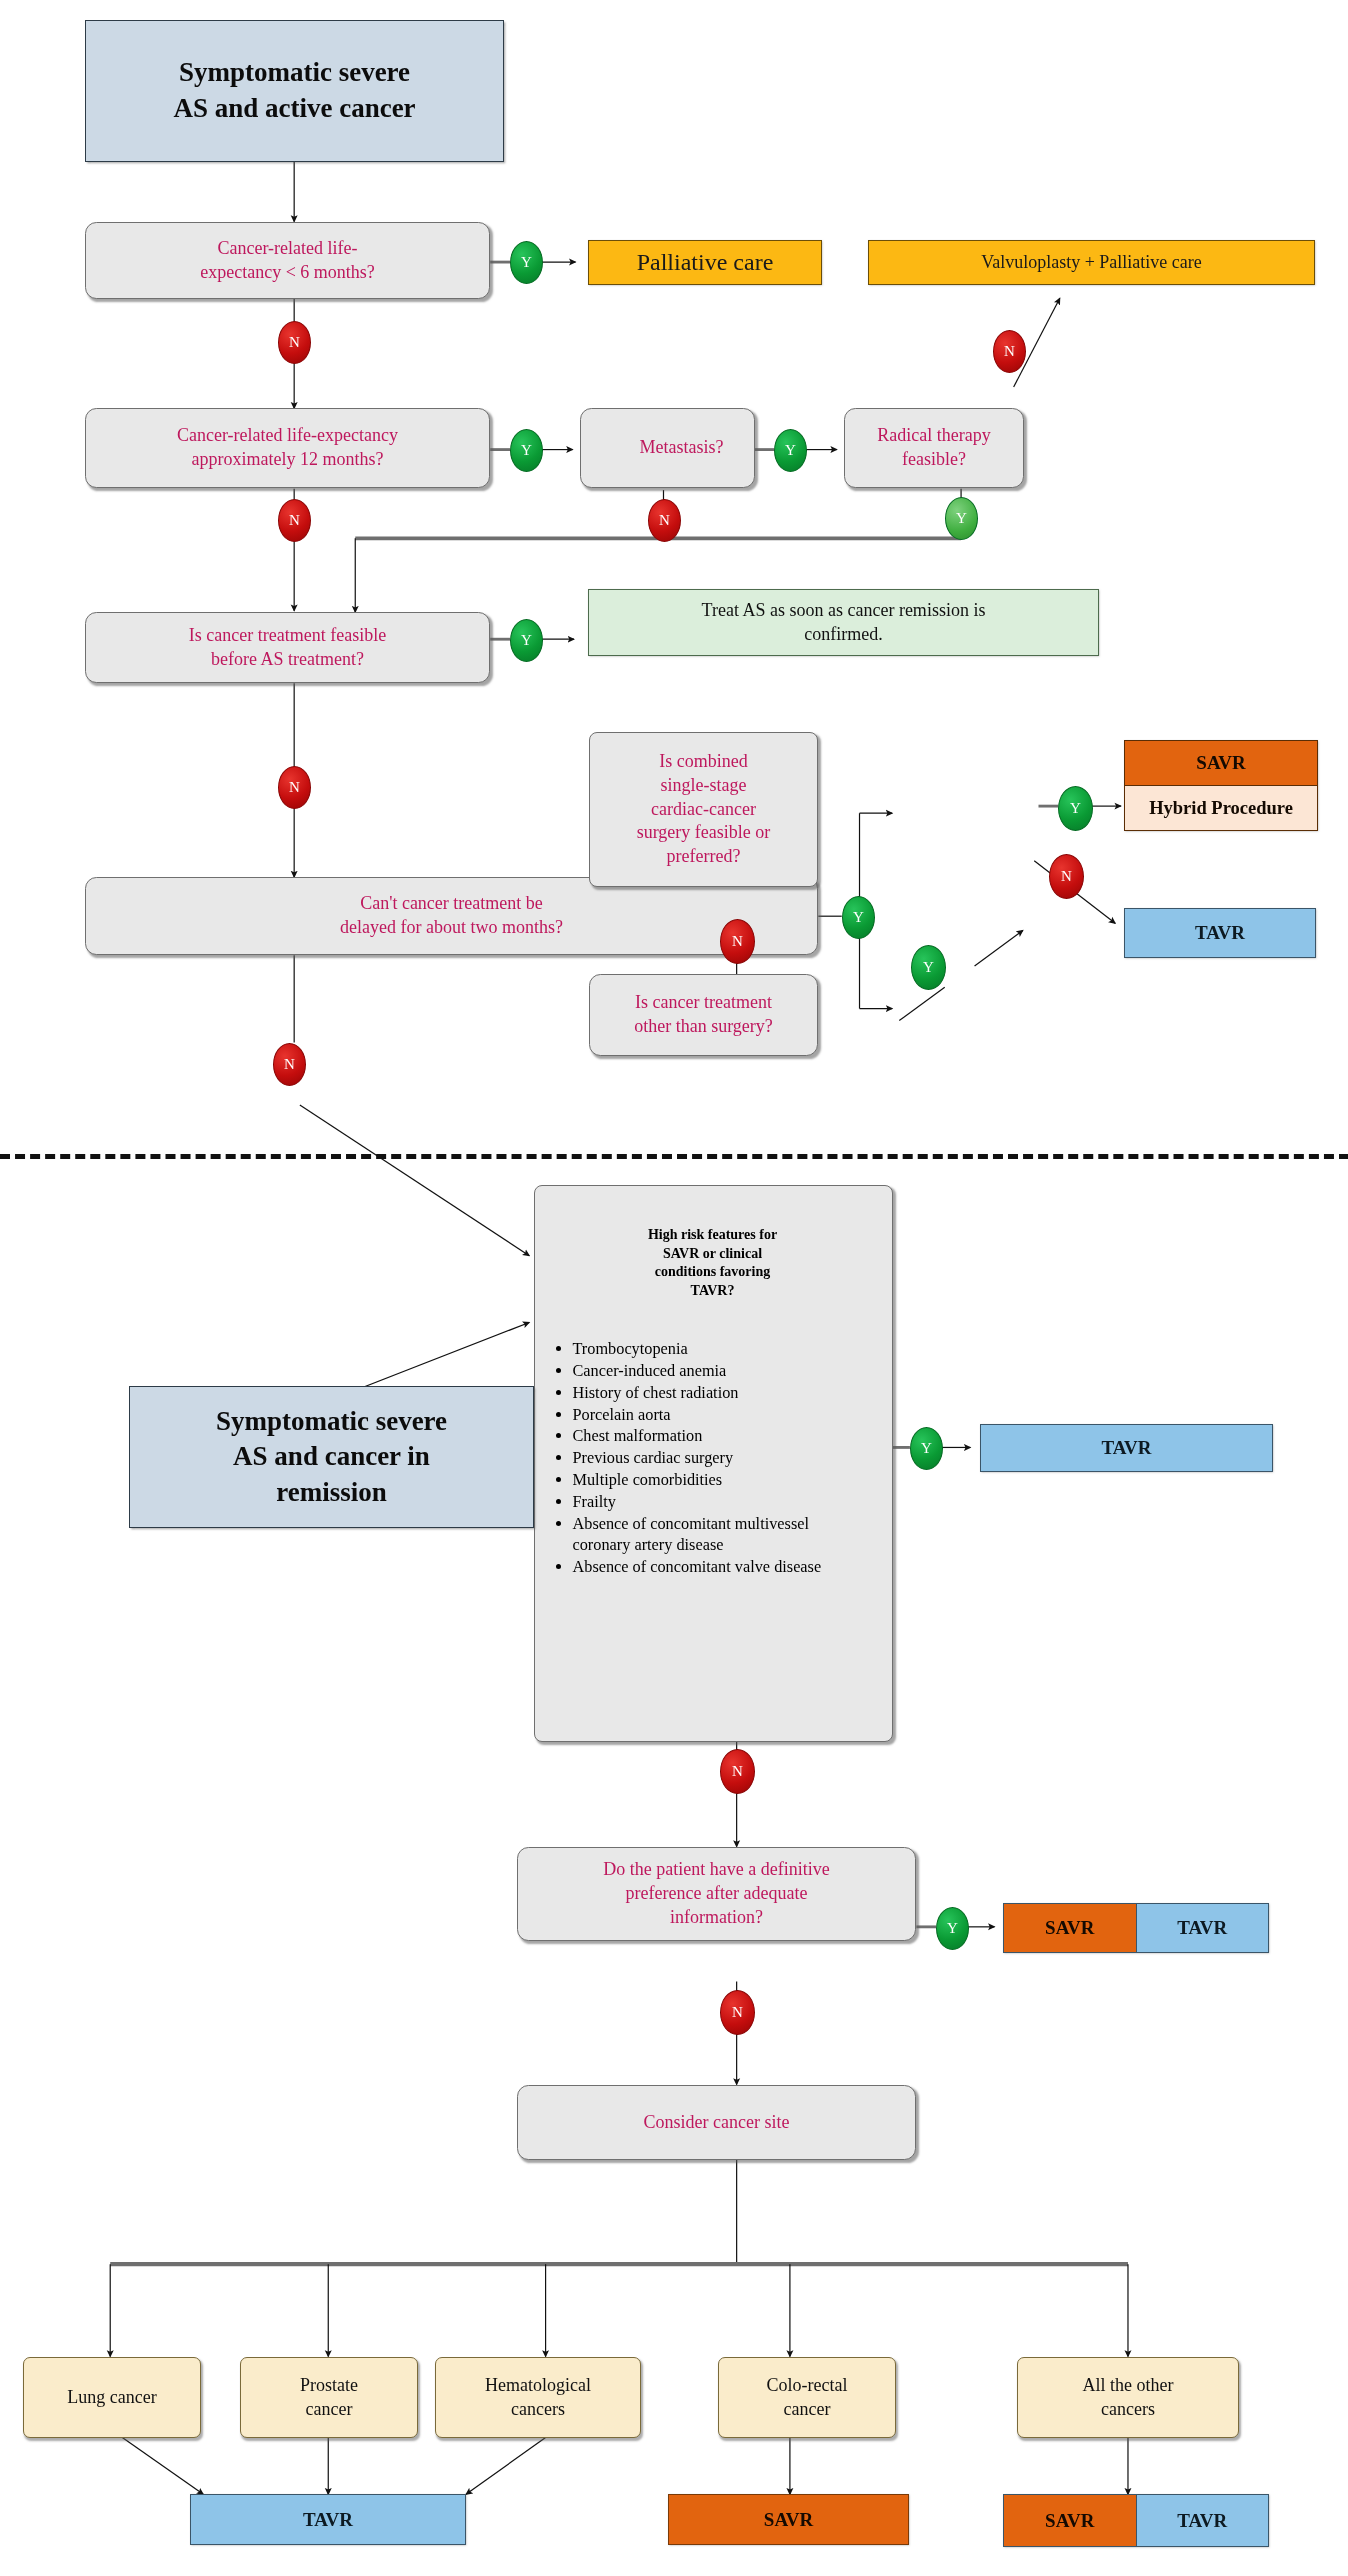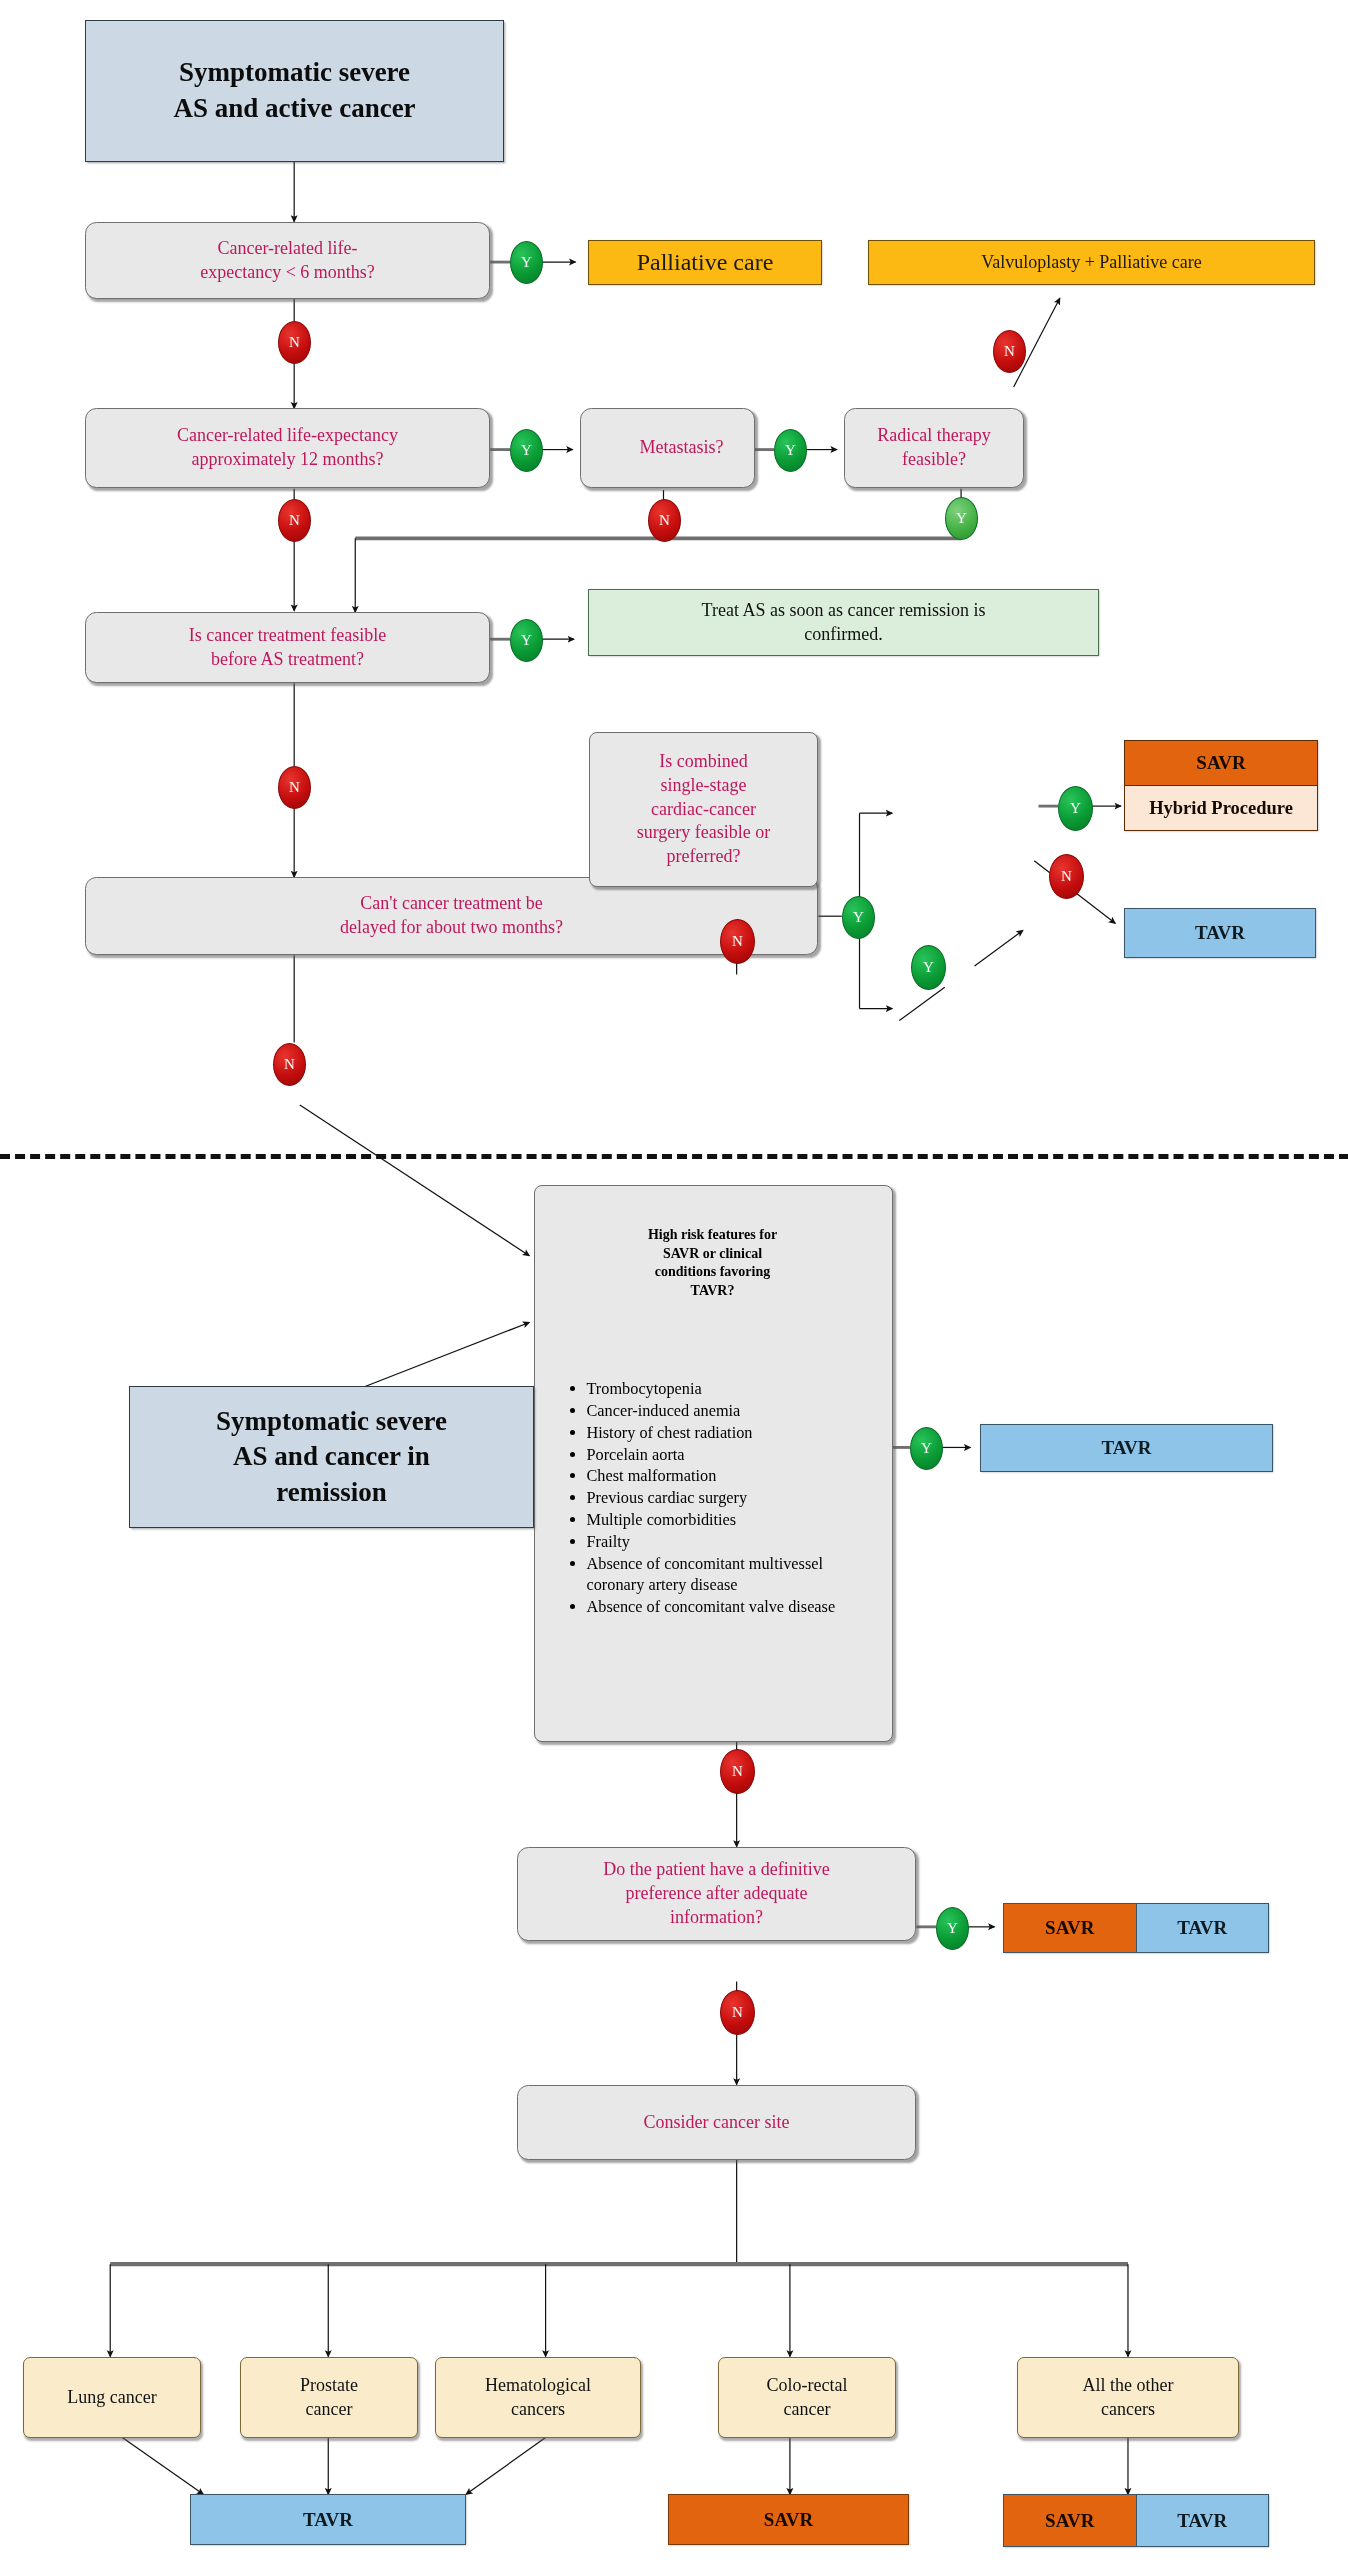--- a/index.html
+++ b/index.html
@@ -296,20 +296,24 @@
 surgery feasible or
 preferred?</span>
   </div>
   <div class="badge y" style="left:1058px;top:786px;width:33px;height:43px;">
       <span>Y</span>
     </div>
   <div class="badge n" style="left:1049px;top:854px;width:33px;height:43px;">
       <span>N</span>
     </div>
 
+  <div class="node proc" style="left:589px;top:974px;width:229px;height:82px;font-size:18px;white-space:pre-line;">
+    <span>Is cancer treatment
+other than surgery?</span>
+  </div>
   <div class="badge n" style="left:720px;top:919px;width:33px;height:43px;">
       <span>N</span>
     </div>
   <div class="badge y" style="left:911px;top:945px;width:33px;height:43px;">
       <span>Y</span>
     </div>
 
   <div class="split" style="left:1124px;top:740px;width:192px;height:89px;flex-direction:column;
               border:1.1px solid #5a2d05;">
     <div style="flex:1;background:#e2640f;color:#140a02;font-size:19px;border-bottom:1.1px solid #5a2d05;">SAVR</div>
@@ -328,21 +332,21 @@
 remission</span>
   </div>
 
   <div class="proc big" style="position:absolute;left:534px;top:1185px;width:357px;height:555px;z-index:5;"></div>
   <div class="hdr" style="left:561px;top:1207px;width:303px;white-space:pre-line;">
     <span>High risk  features for
 SAVR  or clinical
 conditions favoring
 TAVR?</span>
   </div>
-  <div class="bullets" style="left:568px;top:1338px;width:298px;margin-top:40px;">
+  <div class="bullets" style="left:554px;top:1338px;width:298px;">
     <ul id="hr-list">
         <li>Trombocytopenia</li>
         <li>Cancer-induced anemia</li>
         <li>History of chest radiation</li>
         <li>Porcelain aorta</li>
         <li>Chest malformation</li>
         <li>Previous cardiac surgery</li>
         <li>Multiple  comorbidities</li>
         <li>Frailty</li>
         <li>Absence of concomitant multivessel coronary artery disease</li>

